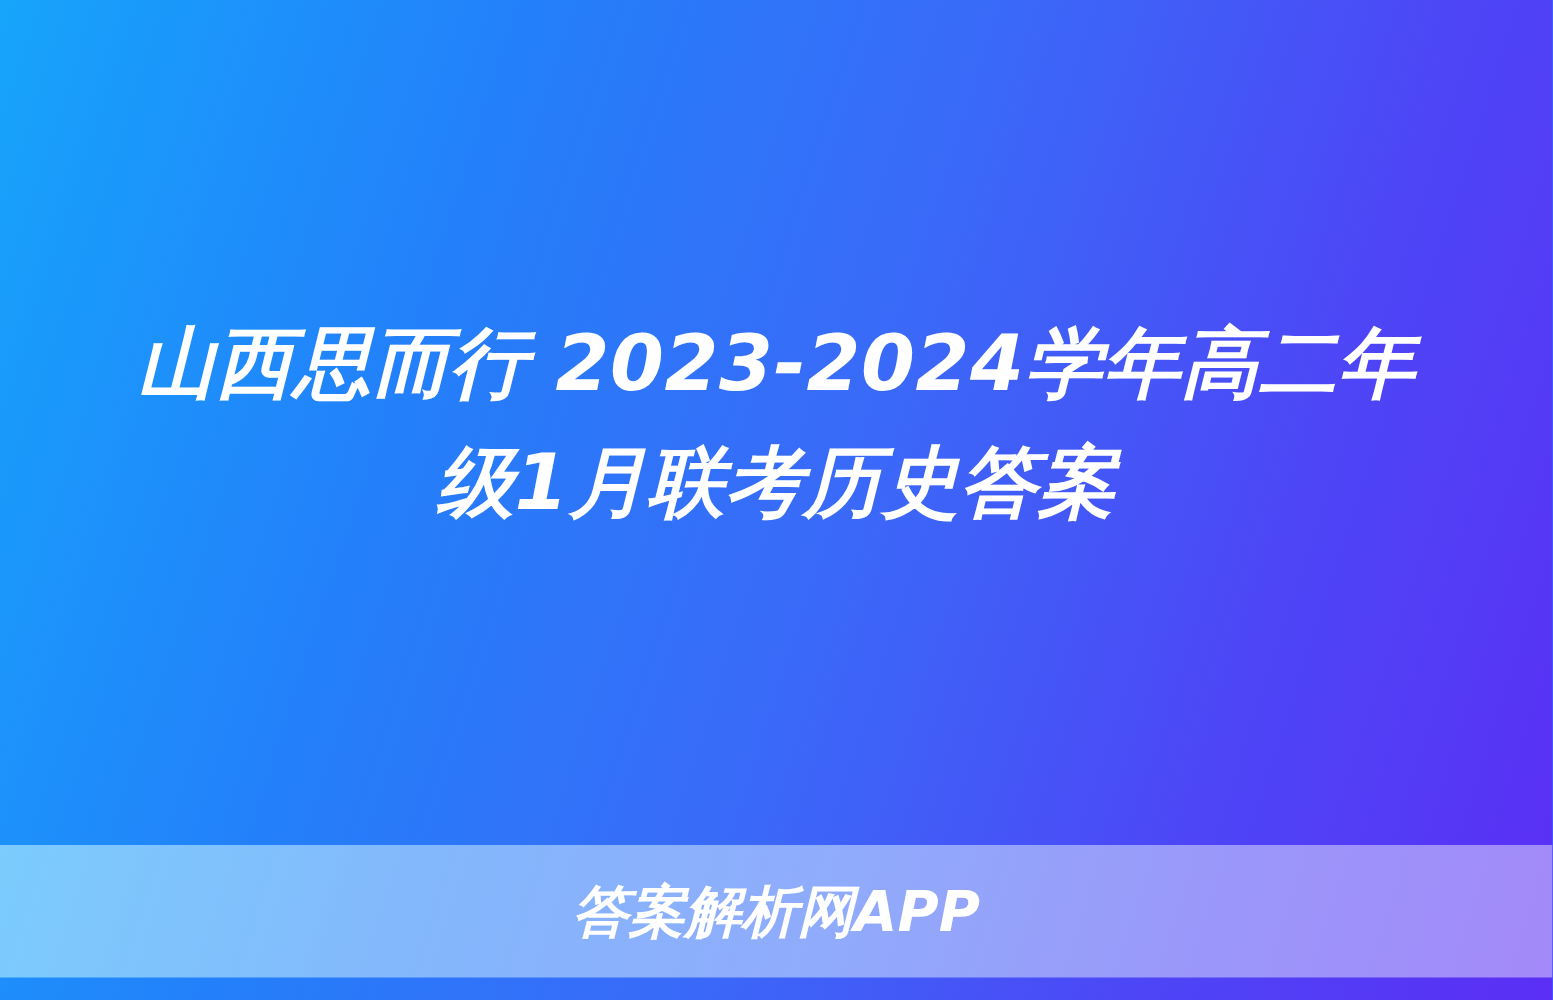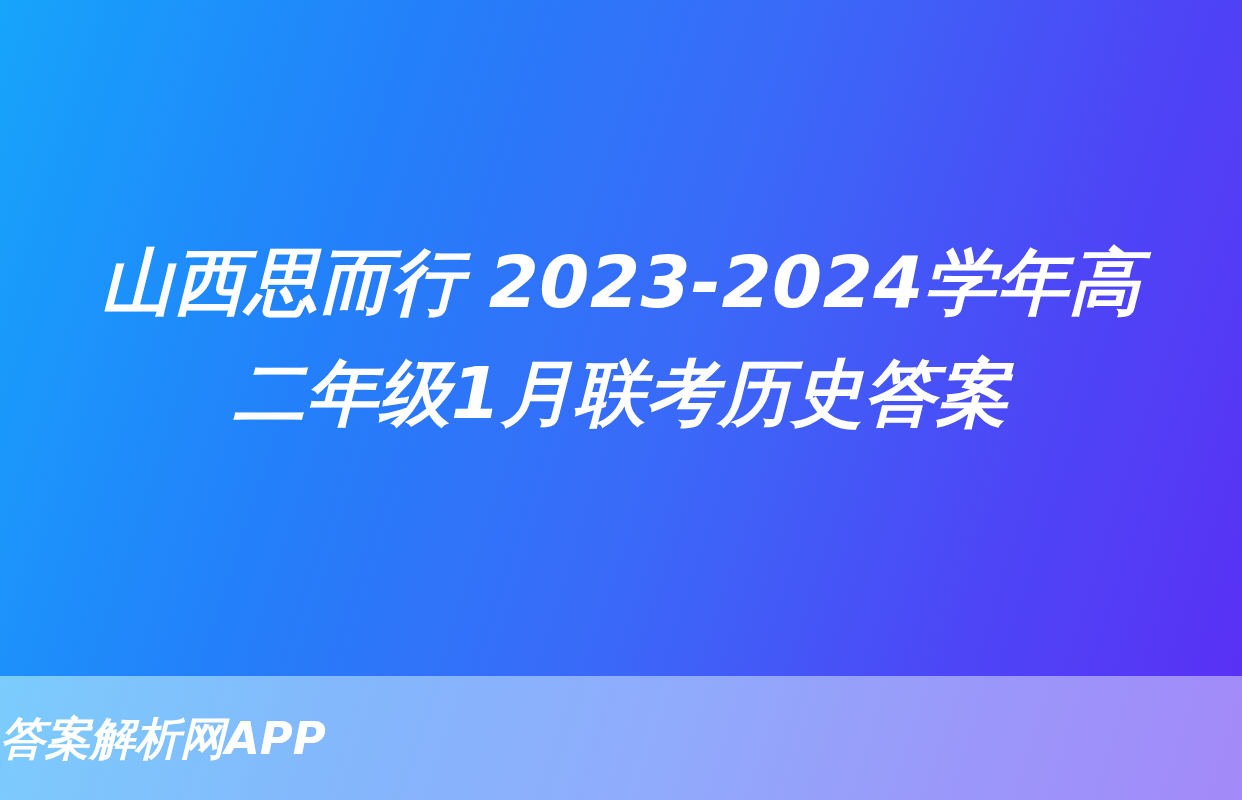--- a/index.html
+++ b/index.html
@@ -43,40 +43,41 @@
     justify-content: center;
     padding: 0 86px;
     box-sizing: border-box;
   }
 
   #page-title {
     width: 1070px;
     margin: 0;
     color: #ffffff;
     font-family: "DejaVu Sans", "Liberation Sans", sans-serif;
-    font-size: 72px;
+    font-size: 62px;
     font-weight: 700;
     font-style: italic;
     line-height: 1.54;
     letter-spacing: 0.5px;
     text-align: center;
     word-break: break-all;
     white-space: normal;
     -webkit-font-smoothing: antialiased;
   }
 
   
   #watermark-band {
     position: absolute;
     left: 0;
     top: 676px;
     width: 1242px;
-    height: 124px;
+    height: 106px;
     display: flex;
     align-items: center;
+    justify-content: center;
     background-image: linear-gradient(
         108deg,
         #16a4fb 0%,
         #2380fa 28%,
         #3b68f8 55%,
         #4d46f6 78%,
         #5b2ef5 100%);
   }
   
   #watermark-band::before {

